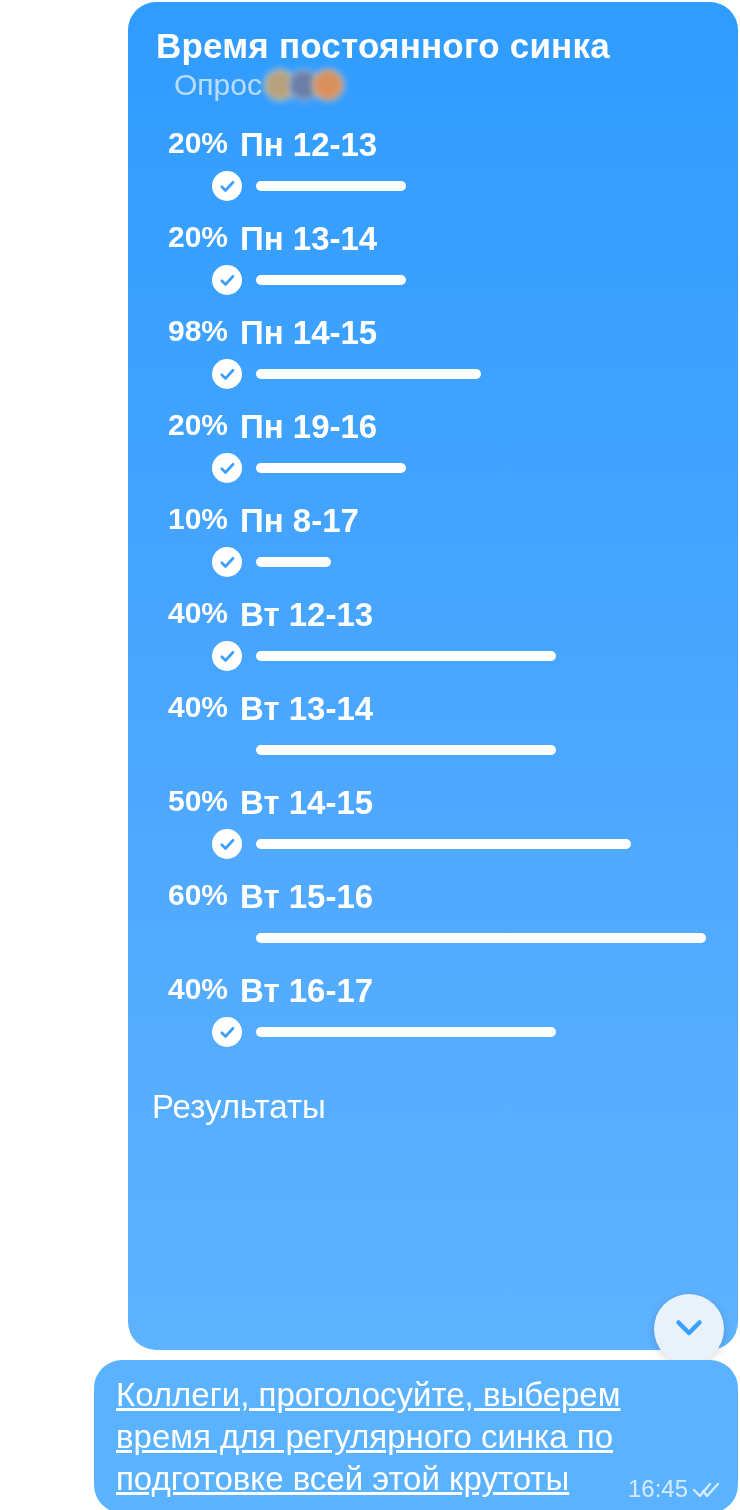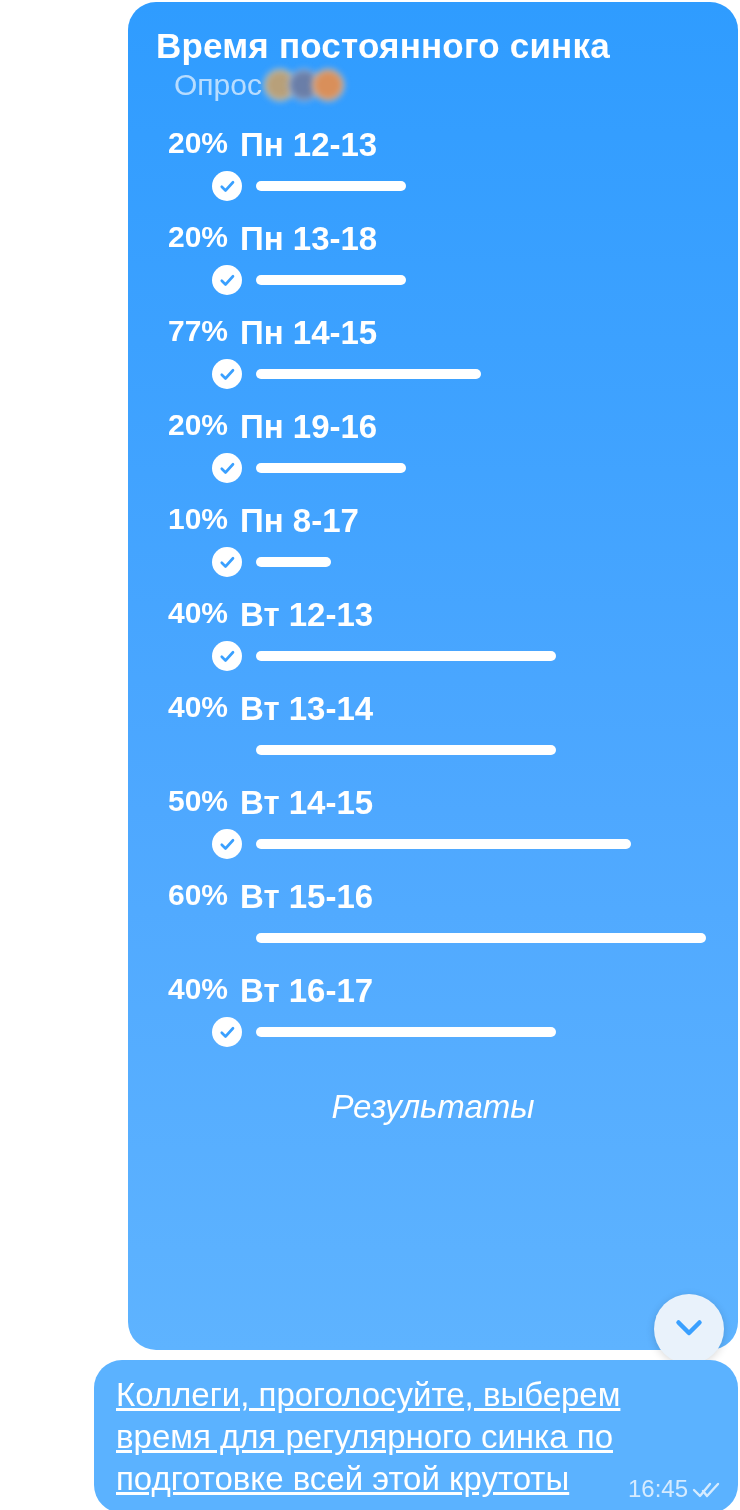--- a/index.html
+++ b/index.html
@@ -112,26 +112,24 @@
     position: relative;
   }
   .bar-fill {
     position: absolute;
     left: 0; top: 0;
     height: 10px;
     background: #fff;
     border-radius: 6px;
   }
   .results-btn {
-    text-align: center;
     font-size: 33px;
     margin-top: 26px;
     padding: 8px 0;
     cursor: pointer;
-    font-style: italic;
   }
   .poll-time {
     position: absolute;
     right: 24px;
     bottom: 14px;
     font-size: 24px;
     opacity: 0.75;
   }
 
   
@@ -207,36 +205,36 @@
               </svg>
             </span>
             <span class="bar-track">
               <span class="bar-fill" style="width: 33.3333%;"></span>
             </span>
           </div>
         </div>
         <div class="option">
           <div class="opt-row1">
             <span class="pct">20%</span>
-            <span class="label">Пн 13-18</span>
+            <span class="label">Пн 13-14</span>
           </div>
           <div class="opt-row2">
             <span class="check">
               <svg viewBox="0 0 24 24" fill="none" stroke="#3aa0ff" stroke-width="3.5" stroke-linecap="round" stroke-linejoin="round">
                 <polyline points="5 13 10 18 20 7"></polyline>
               </svg>
             </span>
             <span class="bar-track">
               <span class="bar-fill" style="width: 33.3333%;"></span>
             </span>
           </div>
         </div>
         <div class="option">
           <div class="opt-row1">
-            <span class="pct">77%</span>
+            <span class="pct">98%</span>
             <span class="label">Пн 14-15</span>
           </div>
           <div class="opt-row2">
             <span class="check">
               <svg viewBox="0 0 24 24" fill="none" stroke="#3aa0ff" stroke-width="3.5" stroke-linecap="round" stroke-linejoin="round">
                 <polyline points="5 13 10 18 20 7"></polyline>
               </svg>
             </span>
             <span class="bar-track">
               <span class="bar-fill" style="width: 50%;"></span>

